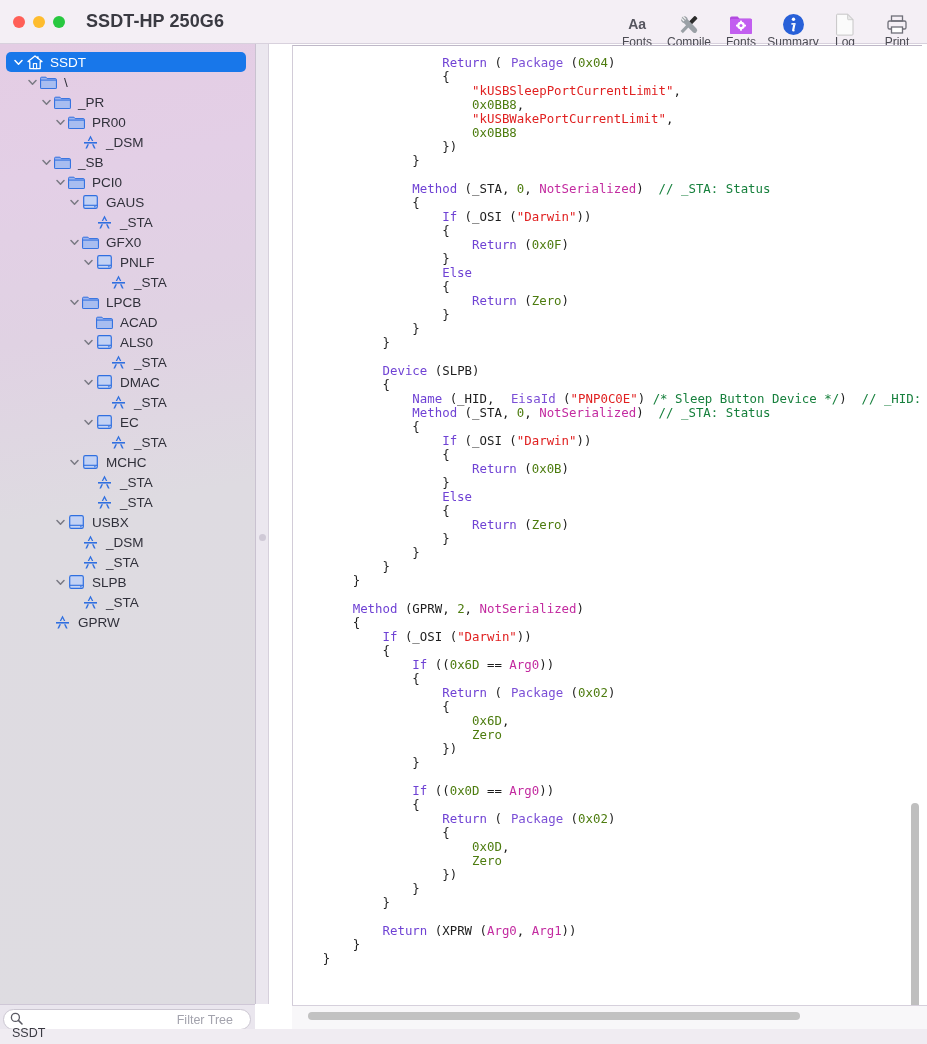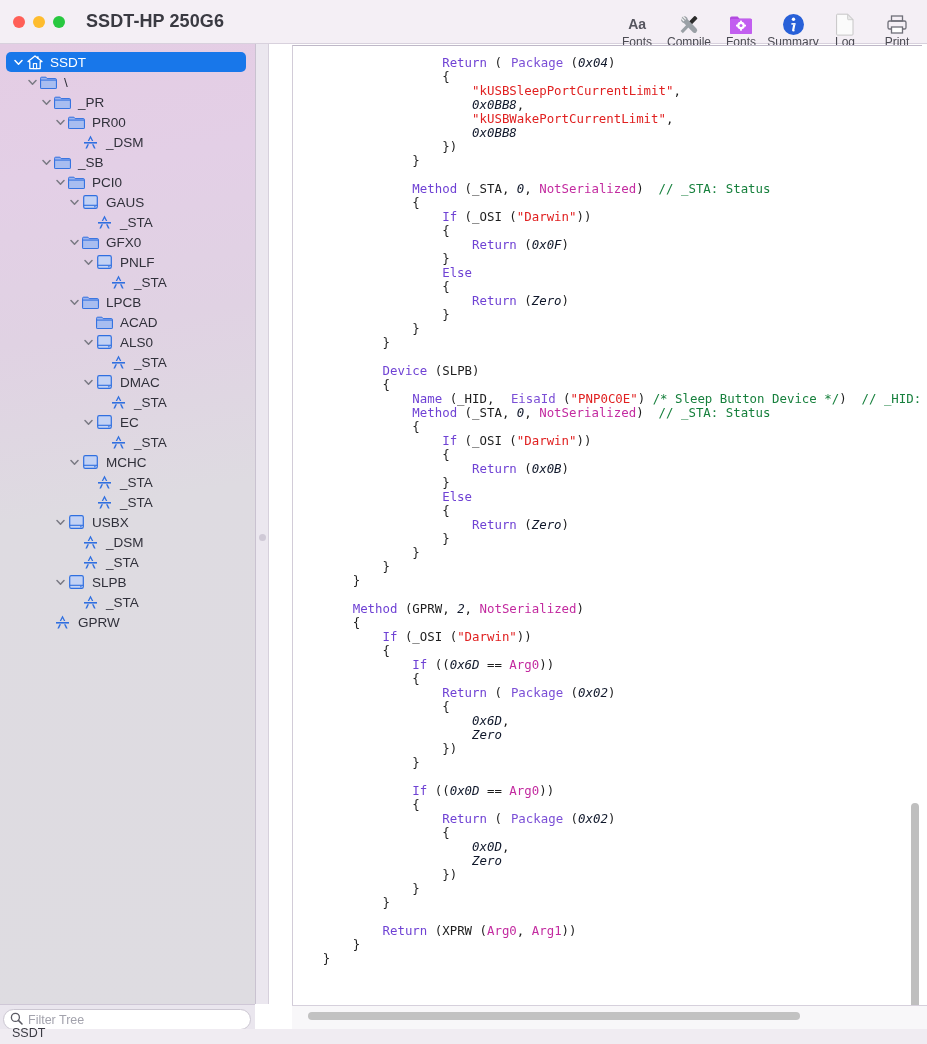--- a/index.html
+++ b/index.html
@@ -75,21 +75,21 @@
     display: flex; align-items: center;
   }
   .filterfield {
     margin-left: 3px; width: 248px; height: 21px;
     background: #ffffff; border: 1px solid #ccc7d2; border-radius: 11px;
     display: flex; align-items: center; padding-left: 6px;
   }
   .filterfield input {
     border: none; outline: none; background: transparent;
     font-family: "Liberation Sans", sans-serif; font-size: 12.5px;
-    color: #30303a; width: 210px; margin-left: 5px;
+    color: #30303a; width: 210px;  text-align: right;
   }
   .filterfield input::placeholder { color: #a3a3ad; }
 
   
   .divider {
     position: absolute; left: 255px; top: 44px; width: 37px; height: 960px;
     background: #ffffff;
     border-left: 1px solid #c9c2d0;
   }
   .dividerstrip {
@@ -116,21 +116,21 @@
     font-family: "DejaVu Sans Mono", monospace;
     font-size: 12.4px; line-height: 14px;
     white-space: pre;
     color: #1d1d1d;
   }
   .code .ln { display: block; height: 14px; }
 
   
   .kw { color: #6f42d4; }      
   .fn { color: #7b4fd6; margin-left: 9px; }      
-  .num { color: #0f172a; font-style: italic; }     
+  .num { color: #4d7c0f; }     
   .str { color: #e02020; }     
   .cmt { color: #17803d; }     
   .mag { color: #c32ba0; }     
   .pl { color: #1d1d1d; }      
 
   
   .vscroll {
     position: absolute; right: 3px; top: 757px;
     width: 8px; height: 246px; border-radius: 4px;
     background: #bfbfbf;

